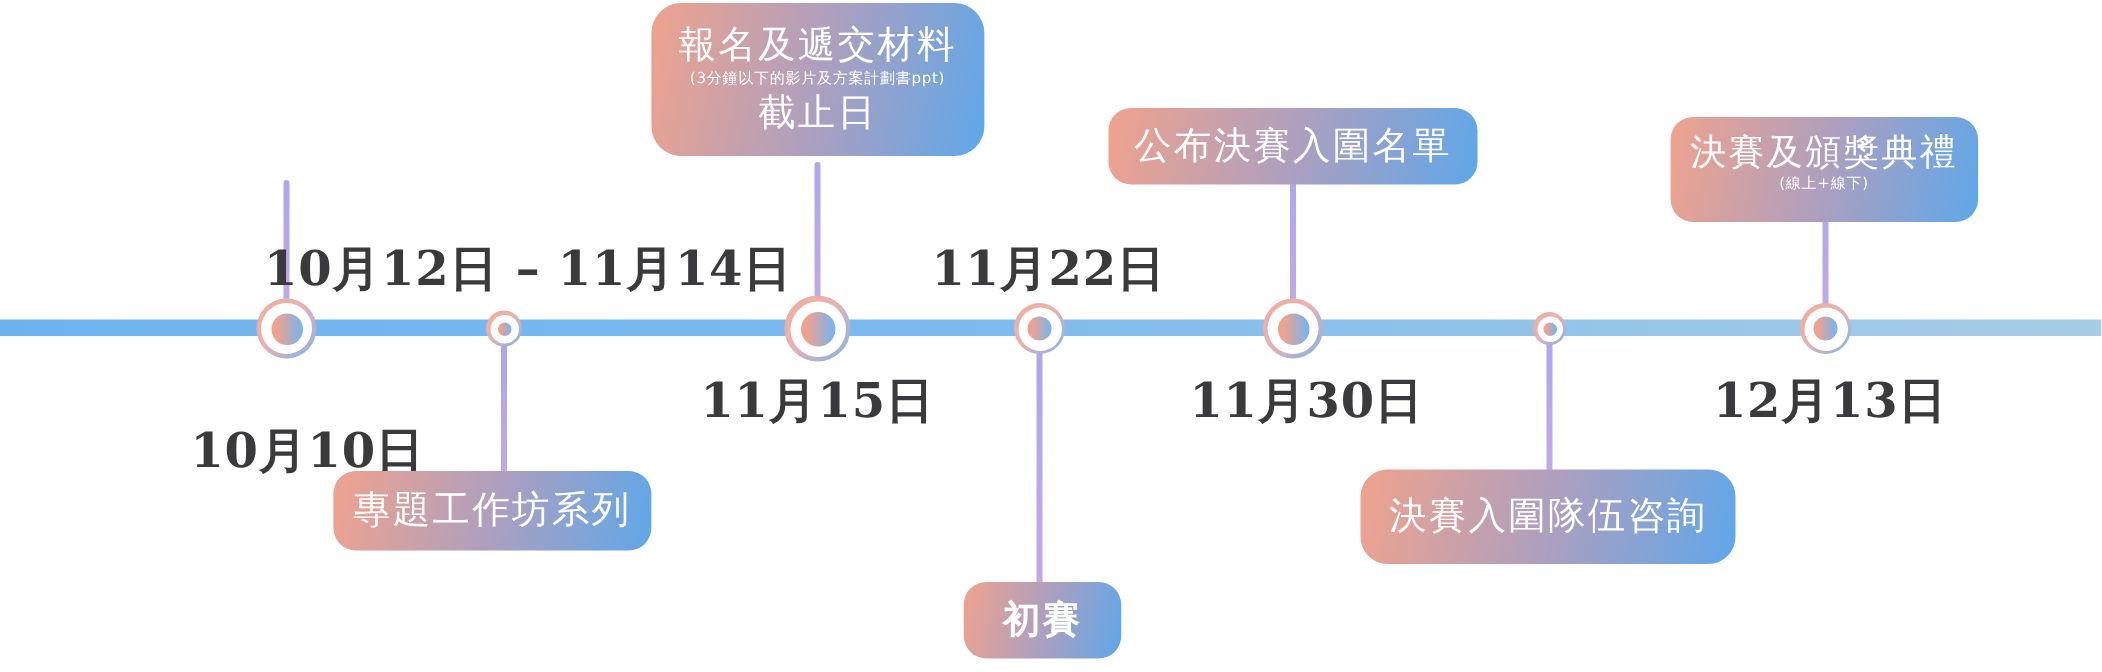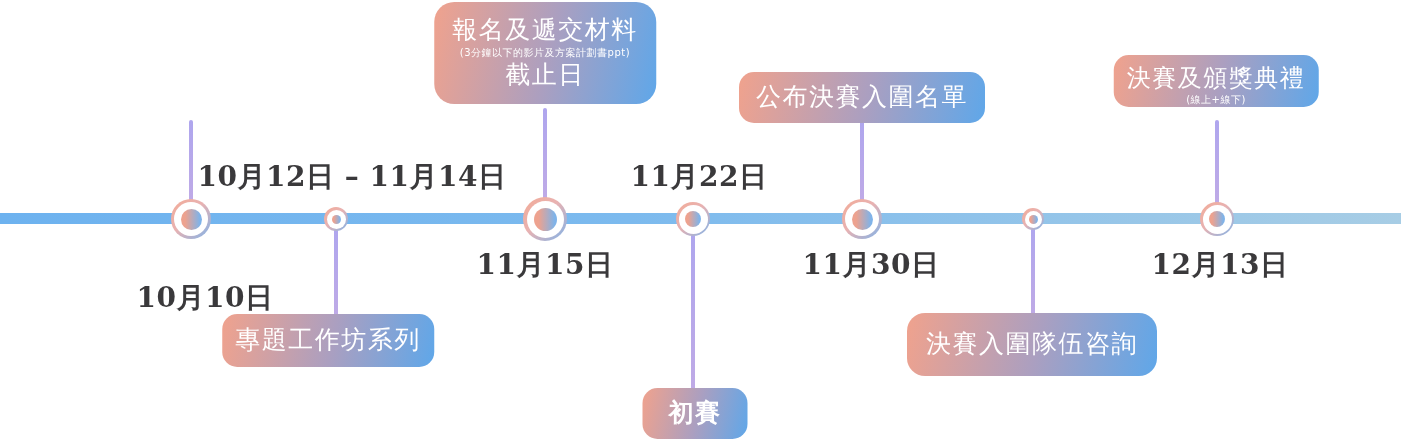--- a/index.html
+++ b/index.html
@@ -42,21 +42,21 @@
     display:flex;align-items:center;justify-content:center;
   }
   .node .dot{
     border-radius:50%;
     background:linear-gradient(to right,#eda28f 20%,#7fb3e9 90%);
   }
   
   .date{
     position:absolute;transform:translateX(-50%);
     font-family:"DejaVu Serif","Liberation Serif",serif;
-    font-weight:700;font-size:28px;color:#3a393b;
+    font-weight:700;font-size:32px;color:#3a393b;
     white-space:nowrap;z-index:4;letter-spacing:0.5px;
   }
 </style>
 </head>
 <body>
 
 <div class="canvas">
 
   <div class="axis"></div>
 
@@ -117,21 +117,21 @@
   <div class="node" style="left:1022px;top:208px;width:22px;height:22px;">
     <div class="white" style="width:17px;height:17px;">
       <div class="dot" style="width:9px;height:9px;"></div>
     </div>
   </div>
   <div class="connector" style="left:1031px;top:228px;height:88px;"></div>
   <div class="pill" style="left:1032px;top:313px;padding:15px 19px;border-radius:18px;">
     <span>決賽入圍隊伍咨詢</span>
   </div>
 
-  <div class="pill" style="left:1216px;top:55px;padding:8px 13px 0;font-size:24px;">
+  <div class="pill" style="left:1216px;top:78px;padding:8px 13px 18px;font-size:24px;">
     <span>決賽及頒獎典禮</span>
     <span class="sub">(線上+線下)</span>
   </div>
   <div class="connector" style="left:1215px;top:120px;height:86px;"></div>
   <div class="node" style="left:1200px;top:202px;width:34px;height:34px;">
     <div class="white" style="width:29px;height:29px;">
       <div class="dot" style="width:16px;height:16px;"></div>
     </div>
   </div>
   <div class="date" style="left:1220px;top:246px;">12月13日</div>

